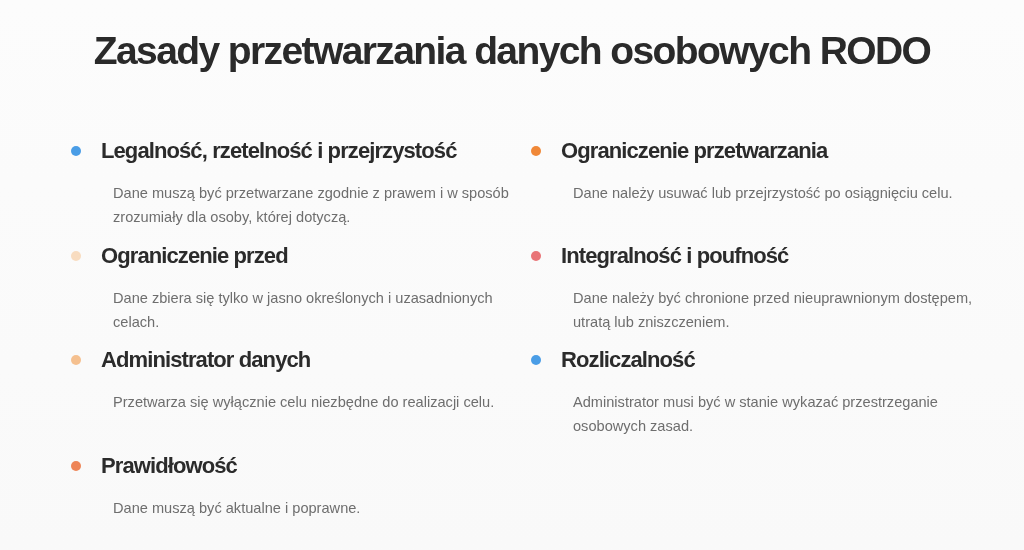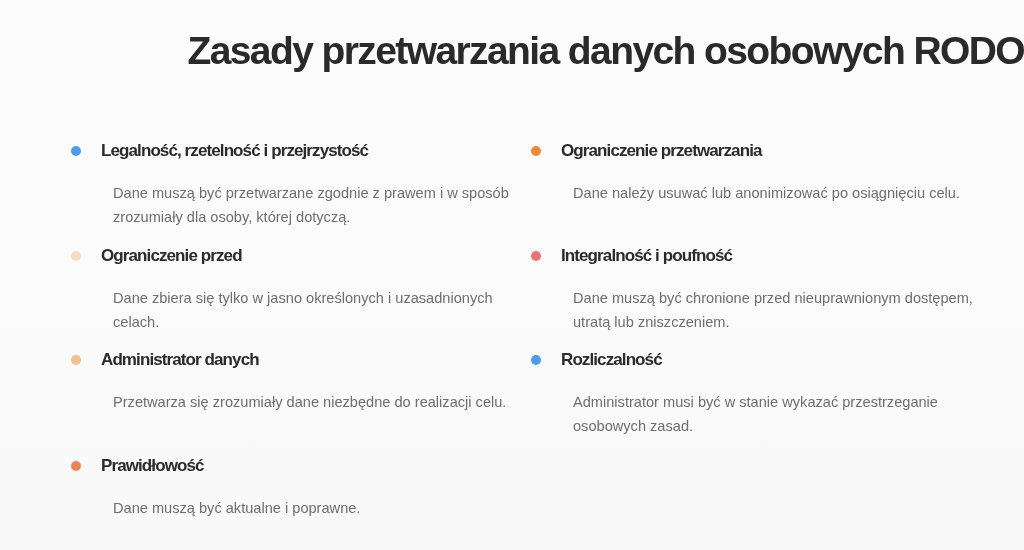--- a/index.html
+++ b/index.html
@@ -19,21 +19,21 @@
       left: 0; top: 0;
       width: 1024px;
       height: 550px;
       background: linear-gradient(180deg, #fcfcfc 0%, #f9f9f9 100%);
     }
     .title {
       position: absolute;
       left: 0;
       top: 24px;
       width: 1024px;
-      text-align: right;
+      text-align: center;
       font-family: "Liberation Sans", sans-serif;
       font-weight: bold;
       font-size: 39px;
       letter-spacing: -1.6px;
       color: #2a2a2a;
       margin: 0;
       line-height: 54px;
     }
     .item {
       position: absolute;
@@ -46,21 +46,21 @@
       width: 10px;
       height: 10px;
       border-radius: 50%;
     }
     .item-title {
       position: absolute;
       left: 30px;
       top: 0;
       font-family: "Liberation Sans", sans-serif;
       font-weight: bold;
-      font-size: 17px;
+      font-size: 22px;
       letter-spacing: -0.9px;
       color: #2b2b2b;
       line-height: 30px;
       white-space: nowrap;
       margin: 0;
     }
     .item-desc {
       position: absolute;
       left: 30px;
       top: 33px;
@@ -87,39 +87,39 @@
 
   <div class="item" style="left:71px; top:241px;">
     <span class="bullet" style="background: rgb(248, 220, 192);"></span>
     <h2 class="item-title">Ograniczenie przed</h2>
     <p class="item-desc">Dane zbiera się tylko w jasno określonych i uzasadnionych celach.</p>
   </div>
 
   <div class="item" style="left:71px; top:345px;">
     <span class="bullet" style="background: rgb(245, 192, 143);"></span>
     <h2 class="item-title">Administrator danych</h2>
-    <p class="item-desc">Przetwarza się zrozumiały dane niezbędne do realizacji celu.</p>
+    <p class="item-desc">Przetwarza się wyłącznie celu niezbędne do realizacji celu.</p>
   </div>
 
   <div class="item" style="left:71px; top:451px;">
     <span class="bullet" style="background: rgb(238, 132, 86);"></span>
     <h2 class="item-title">Prawidłowość</h2>
     <p class="item-desc">Dane muszą być aktualne i poprawne.</p>
   </div>
 
   <div class="item" style="left:531px; top:136px;">
     <span class="bullet" style="background: rgb(240, 136, 56);"></span>
     <h2 class="item-title">Ograniczenie przetwarzania</h2>
-    <p class="item-desc">Dane należy usuwać lub anonimizować po osiągnięciu celu.</p>
+    <p class="item-desc">Dane należy usuwać lub przejrzystość po osiągnięciu celu.</p>
   </div>
 
   <div class="item" style="left:531px; top:241px;">
     <span class="bullet" style="background: rgb(233, 116, 119);"></span>
     <h2 class="item-title">Integralność i poufność</h2>
-    <p class="item-desc">Dane muszą być chronione przed nieuprawnionym dostępem, utratą lub zniszczeniem.</p>
+    <p class="item-desc">Dane należy być chronione przed nieuprawnionym dostępem, utratą lub zniszczeniem.</p>
   </div>
 
   <div class="item" style="left:531px; top:345px;">
     <span class="bullet" style="background: rgb(74, 157, 230);"></span>
     <h2 class="item-title">Rozliczalność</h2>
     <p class="item-desc">Administrator musi być w stanie wykazać przestrzeganie osobowych zasad.</p>
   </div>
 
 </div>
 

